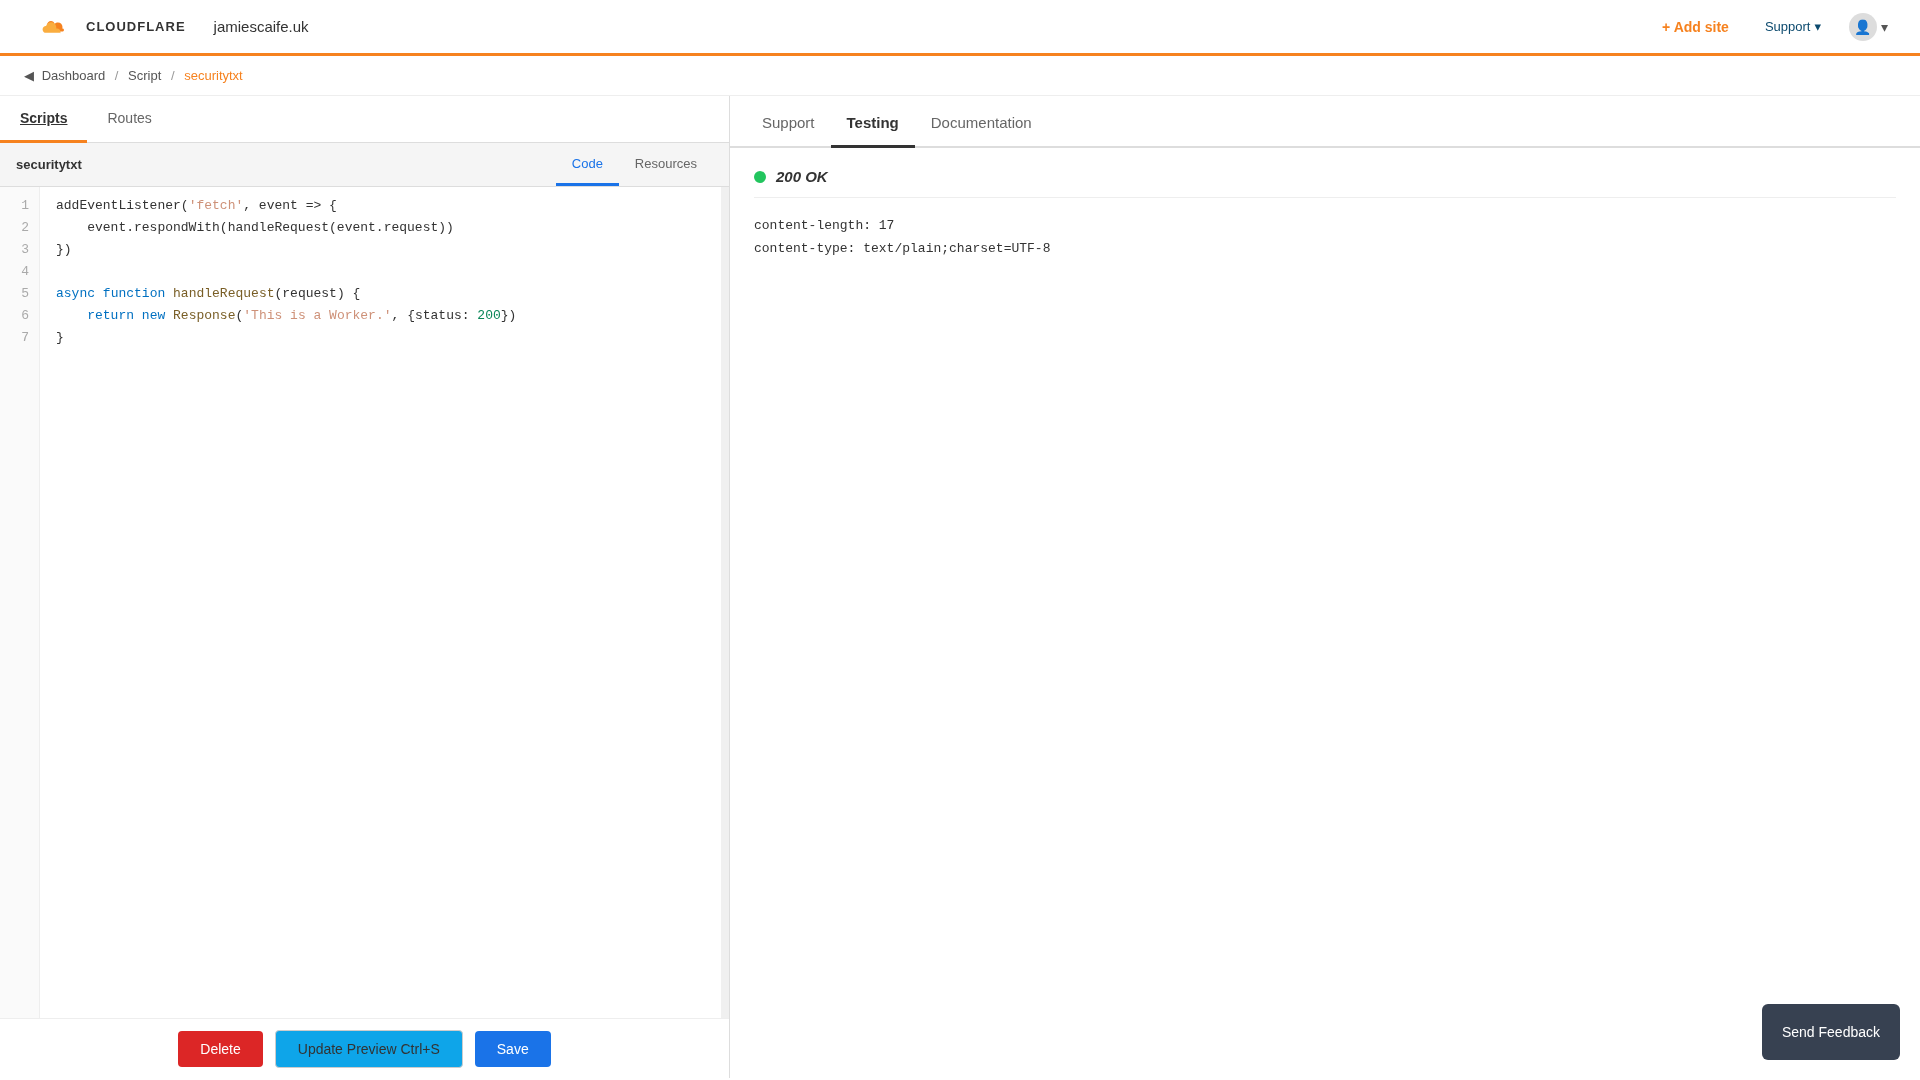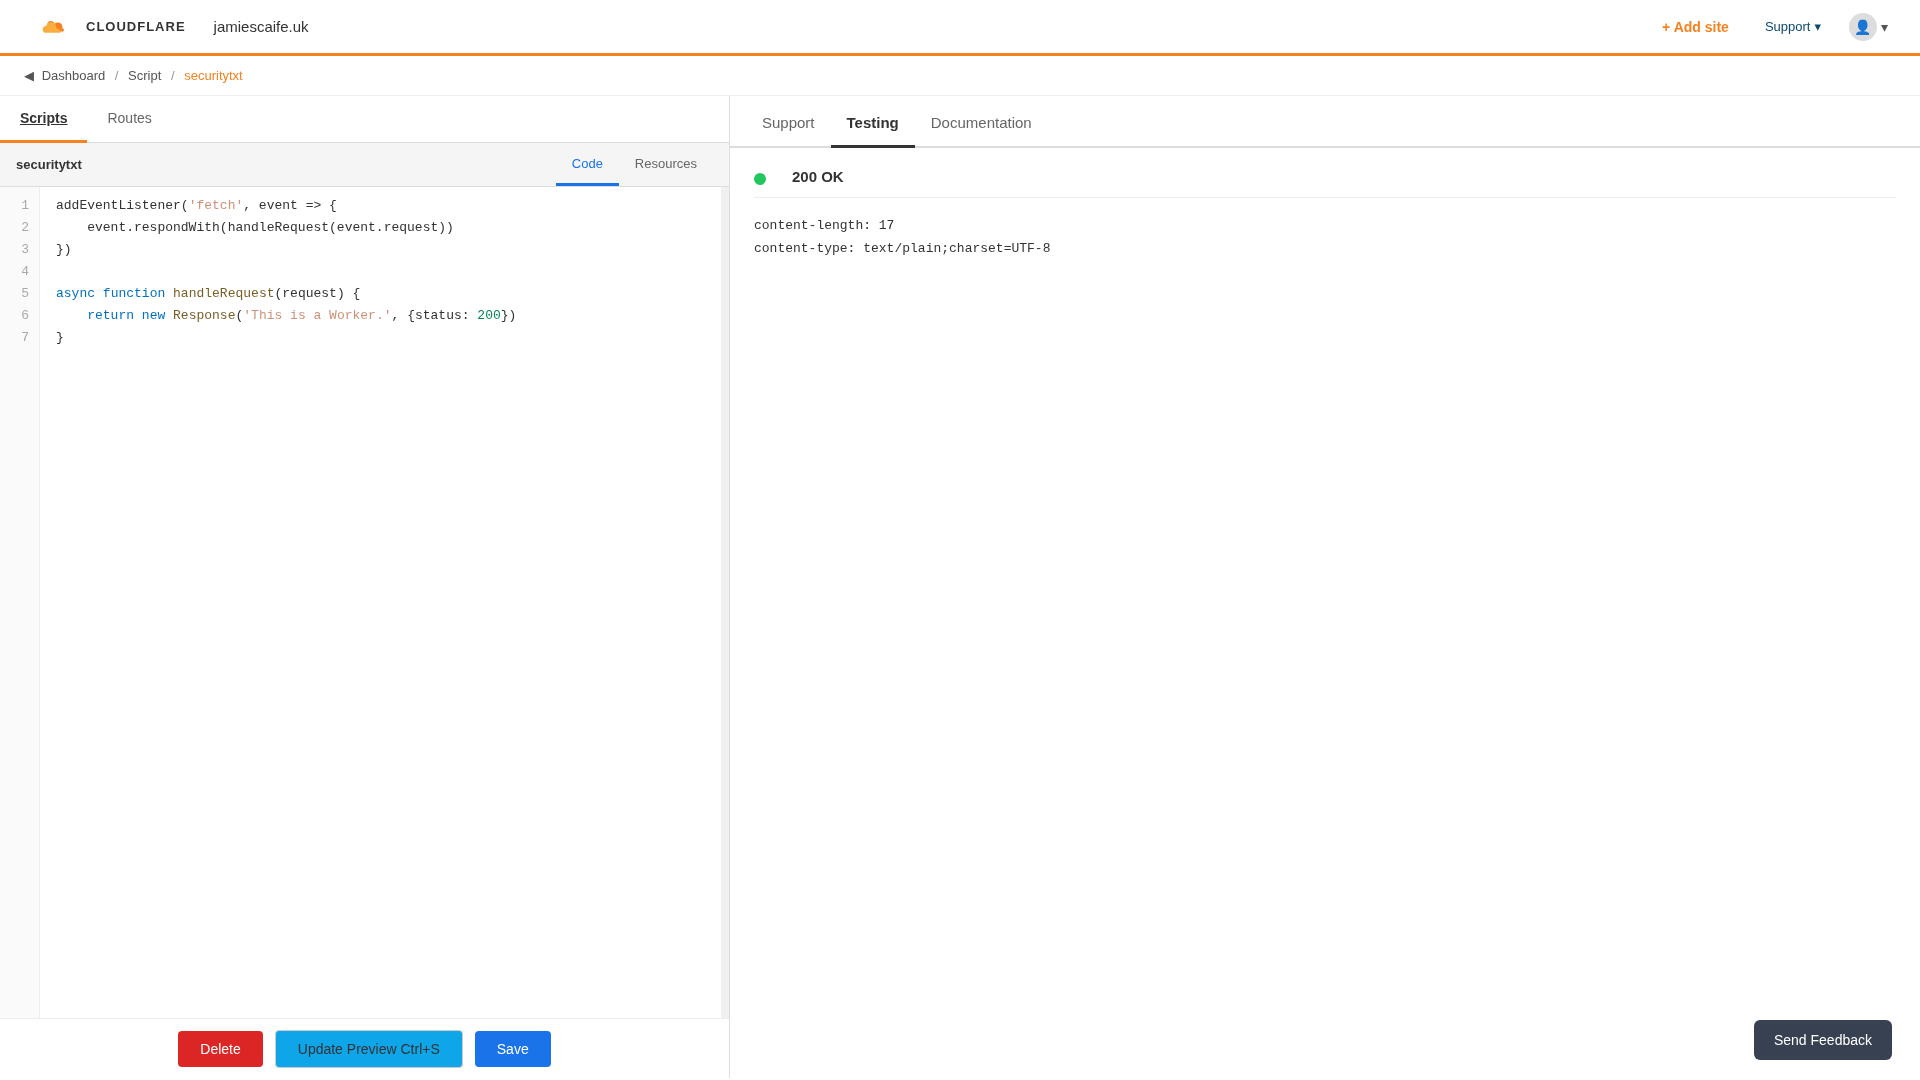--- a/index.html
+++ b/index.html
@@ -216,25 +216,26 @@
 
     
     #testing-content {
       flex: 1;
       padding: 20px 24px;
       overflow-y: auto;
     }
 
     #status-row {
       display: flex;
-      align-items: flex-end;
-      gap: 26px;
+      align-items: center;
+      gap: 10px;
       margin-bottom: 16px;
       padding-bottom: 12px;
       border-bottom: 1px solid #eee;
+      font-style: italic;
     }
     #status-dot {
       width: 12px;
       height: 12px;
       border-radius: 50%;
       background: #22c55e;
       flex-shrink: 0;
     }
     #status-text {
       font-size: 15px;
@@ -254,26 +255,26 @@
       font-family: 'Courier New', Courier, monospace;
       font-size: 14px;
       color: #333;
       line-height: 1.8;
     }
 
     
     #send-feedback-btn {
       position: fixed;
       bottom: 20px;
-      right: 28px;
+      right: 20px;
       background: #374151;
       color: #fff;
       border: none;
       border-radius: 6px;
-      padding: 12px 20px;
+      padding: 20px 20px;
       font-size: 14px;
       cursor: pointer;
     }
   </style>
 </head>
 <body>
 
 <div id="top-nav">
   <div id="logo-area">
 

